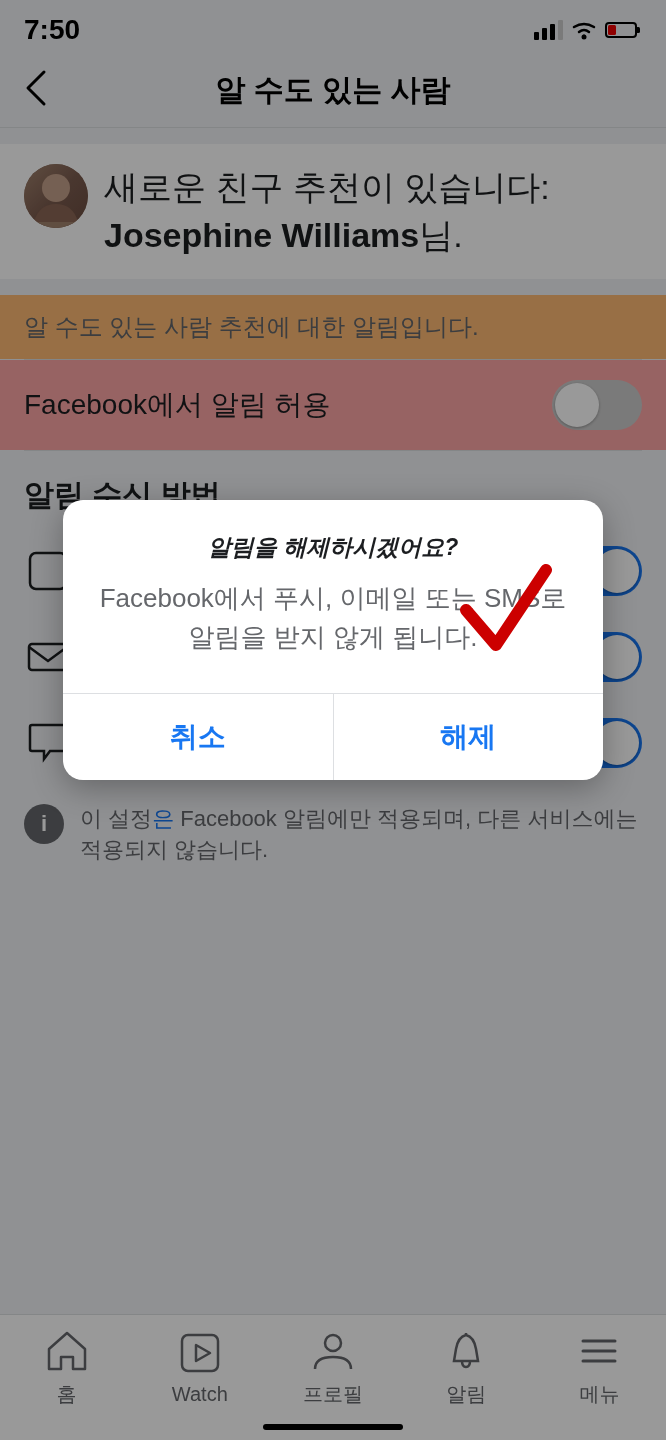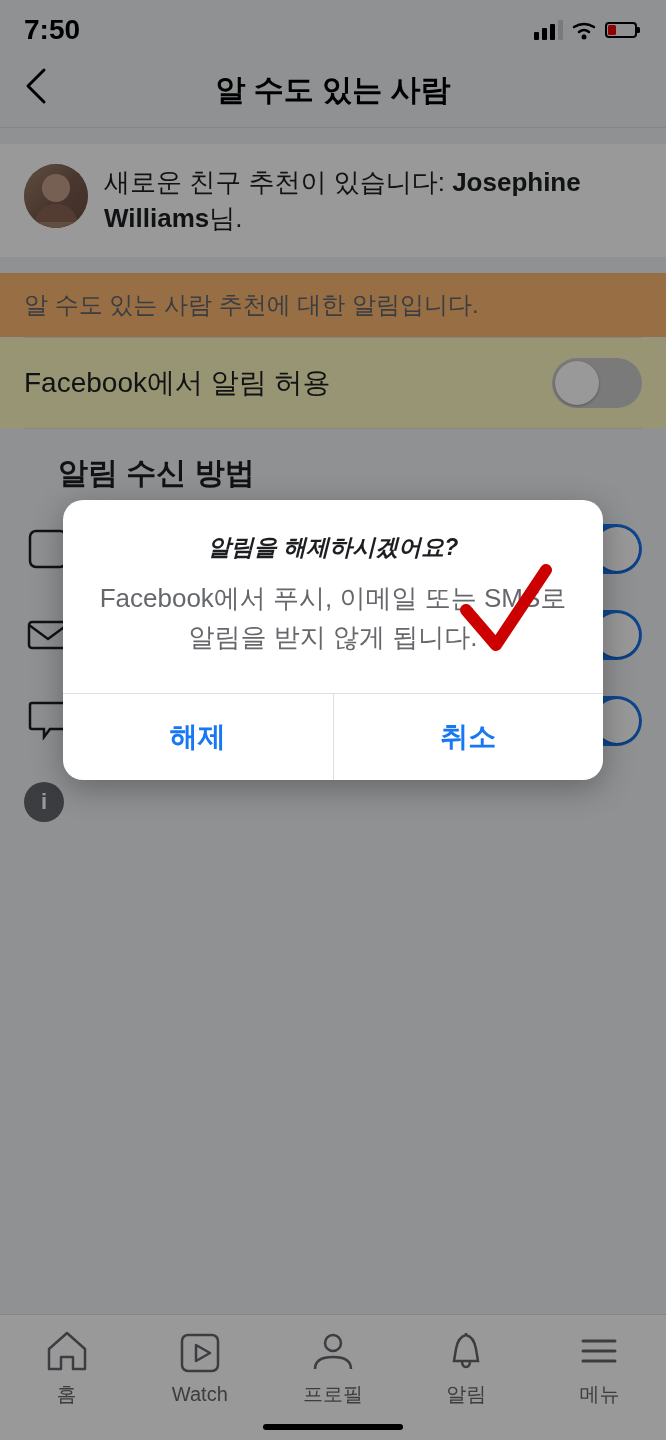--- a/index.html
+++ b/index.html
@@ -29,21 +29,21 @@
     }
     .status-icons {
       display: flex;
       align-items: center;
       gap: 8px;
     }
 
     
     .header {
       display: flex;
-      align-items: flex-end;
+      align-items: flex-start;
       justify-content: center;
       padding: 16px 24px;
       background: #f0f2f5;
       position: relative;
       border-bottom: 1px solid #dddfe2;
     }
     .back-btn {
       position: absolute;
       left: 24px;
       font-size: 28px;
@@ -85,21 +85,21 @@
       border-radius: 50%;
       display: flex;
       align-items: center;
       justify-content: center;
     }
     .avatar-svg {
       width: 100%;
       height: 100%;
     }
     .notification-text {
-      font-size: 26px;
+      font-size: 34px;
       color: #1c1e21;
       line-height: 1.4;
       flex: 1;
     }
     .notification-text strong {
       font-weight: 700;
     }
 
     
     .description {
@@ -113,21 +113,21 @@
     .divider {
       height: 1px;
       background: #dddfe2;
       margin: 0 24px;
     }
     .settings-row {
       display: flex;
       align-items: center;
       justify-content: space-between;
       padding: 20px 24px;
-      background: #fef9c3;
+      background: #fca5a5;
     }
     .settings-row-label {
       font-size: 28px;
       color: #1c1e21;
       font-weight: 500;
     }
 
     
     .toggle {
       width: 90px;
@@ -160,21 +160,20 @@
       left: 3px;
     }
 
     
     .section-title {
       padding: 24px 24px 12px;
       font-size: 30px;
       font-weight: 700;
       color: #1c1e21;
       background: #f0f2f5;
-      margin-left: 34px;
     }
 
     
     .method-row {
       display: flex;
       align-items: center;
       justify-content: space-between;
       padding: 18px 24px;
       background: #f0f2f5;
     }
@@ -446,31 +445,32 @@
     </div>
     <span class="method-label">SMS</span>
   </div>
   <div class="toggle on">
     <div class="toggle-knob"></div>
   </div>
 </div>
 
 <div class="info-row">
   <div class="info-icon">i</div>
+  <span class="info-text">이 설정<span style="color:#1877f2;">은</span> Facebook 알림에만 적용되며, 다른 서비스에는 적용되지 않습니다.</span>
 </div>
 
 <div class="modal-overlay">
   <div class="modal">
     <div class="modal-body">
       <div class="modal-title">알림을 해제하시겠어요?</div>
       <div class="modal-desc">Facebook에서 푸시, 이메일 또는 SMS로 알림을 받지 않게 됩니다.</div>
     </div>
     <div class="modal-buttons">
+      <button class="modal-btn">취소</button>
       <button class="modal-btn">해제</button>
-      <button class="modal-btn">취소</button>
     </div>
   </div>
 </div>
 
 <div class="red-check">
   <svg width="100" height="110" viewBox="0 0 100 110">
     <path d="M10 50 L40 85 L90 10" stroke="#cc0000" stroke-width="12" stroke-linecap="round" stroke-linejoin="round" fill="none"></path>
   </svg>
 </div>
 

